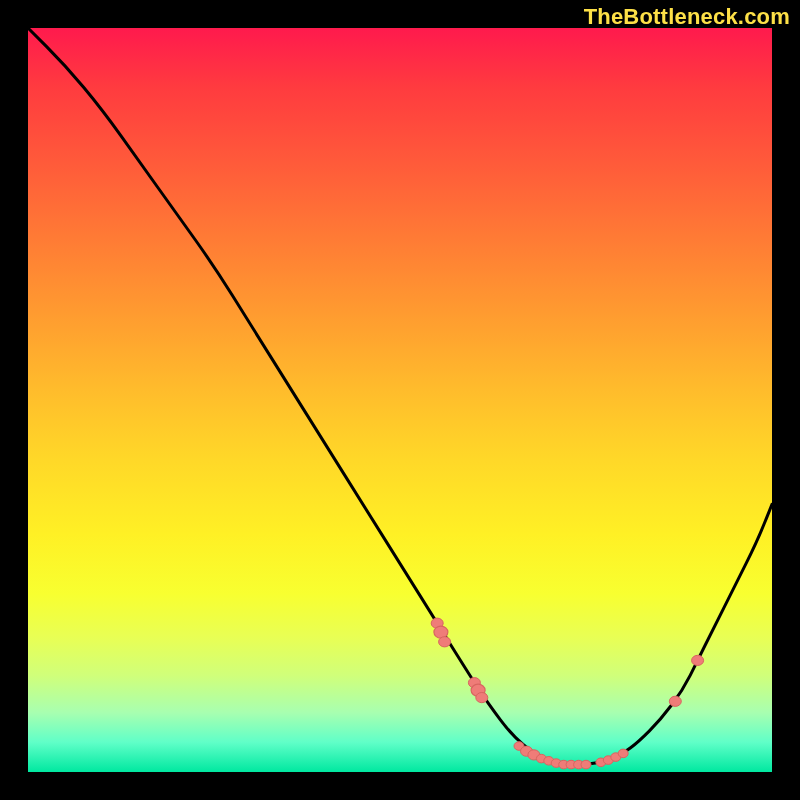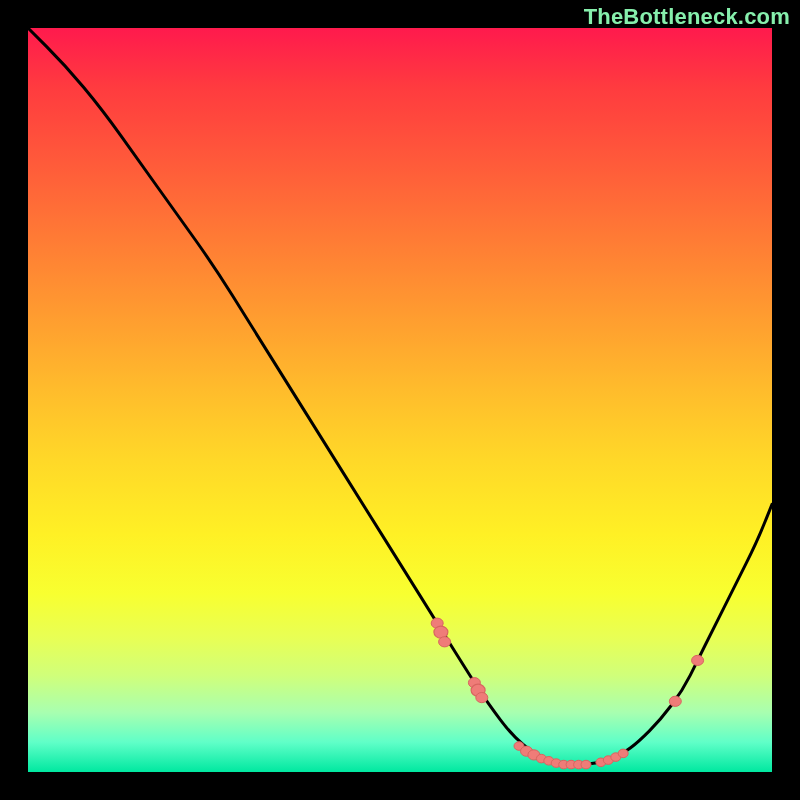--- a/index.html
+++ b/index.html
@@ -31,21 +31,21 @@
       #d0ff7a 87%,
       #a8ffb0 92%,
       #60ffc8 96%,
       #00e8a0 100%
     );
   }
   .watermark {
     position: absolute;
     top: 4px;
     right: 10px;
-    color: #86efac;
+    color: #fde047;
     font-weight: bold;
     font-size: 22px;
     letter-spacing: 0.2px;
     user-select: none;
   }
   svg.plot {
     position: absolute;
     left: 0;
     top: 0;
     width: 744px;

